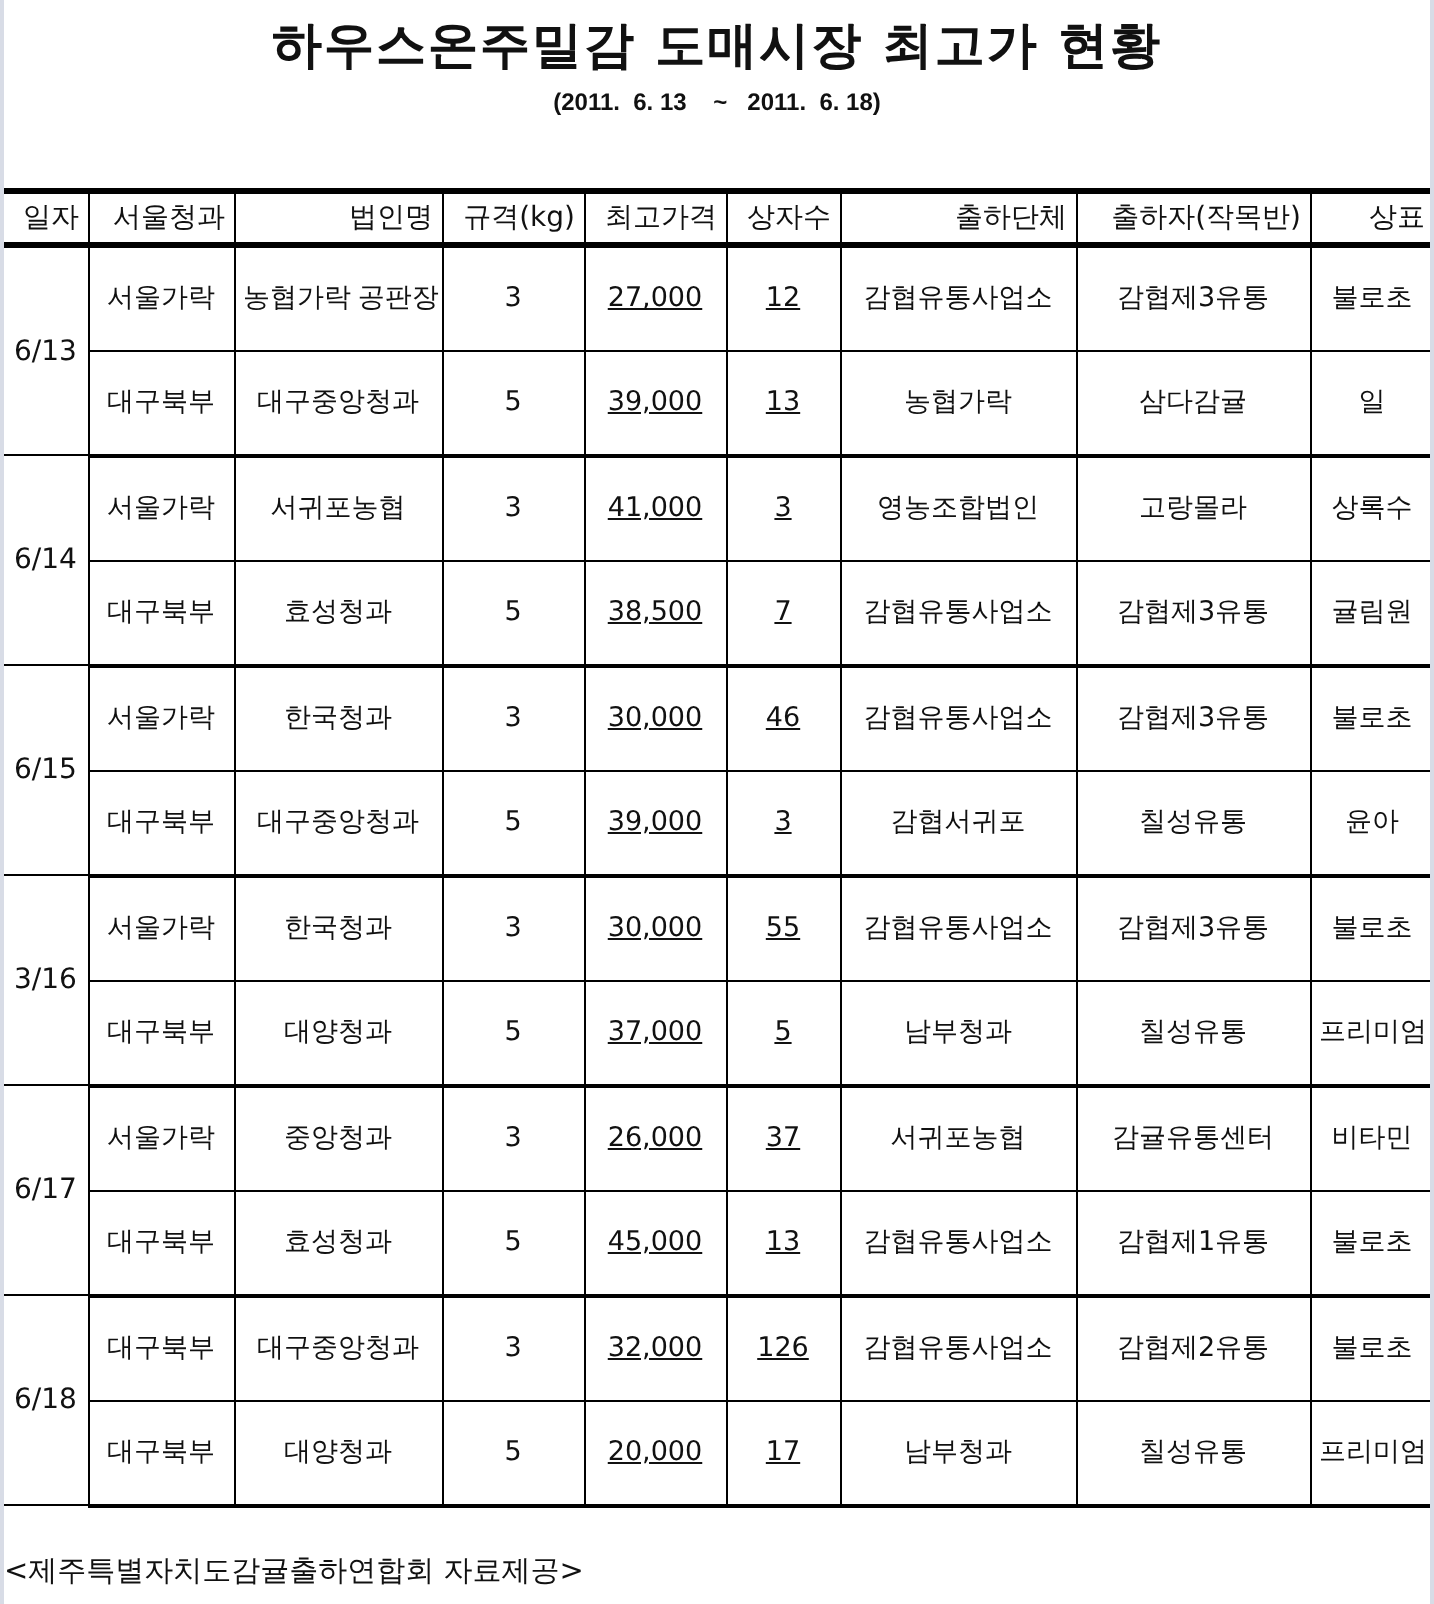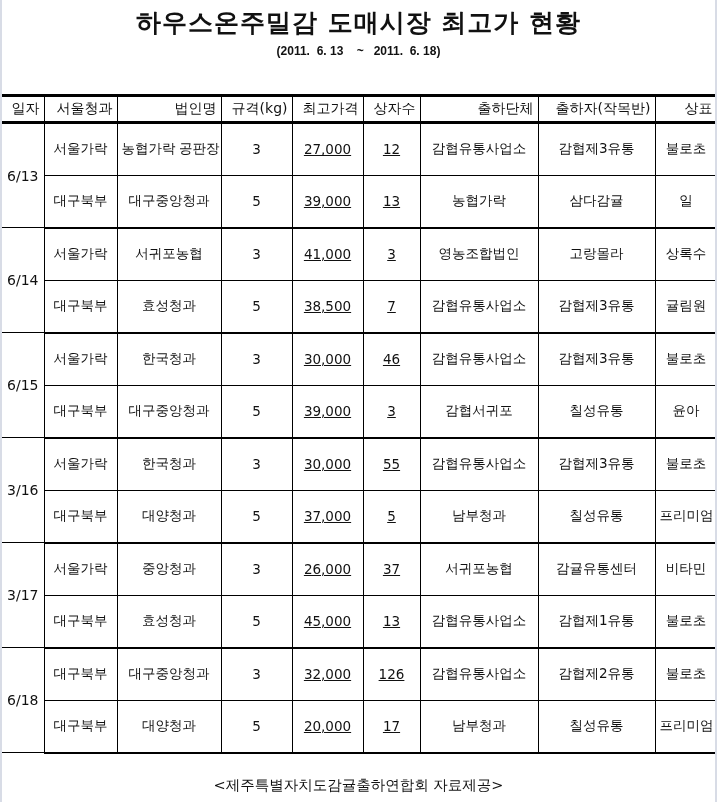--- a/index.html
+++ b/index.html
@@ -38,21 +38,21 @@
     }
     table.price-table tbody td { height: 52.5px; text-align: center; }
     table.price-table tbody tr:last-child td { border-bottom: 3px solid #000; }
     table.price-table tbody tr.day-last td { border-bottom: 2px solid #000; }
     td.num { text-align: center; padding-right: 6px; text-decoration: underline; }
     td.date { font-size: 14px; margin-left: 31px; }
     td.wrap { white-space: normal; line-height: 20px; font-family: Liberation Serif, serif; }
     th:first-child, td:first-child { border-left: none !important; }
     .source {
       position: absolute; left: 0; right: 0; top: 776px;
-      text-align: center; font-size: 14.5px;
+      font-size: 14.5px;
     }
   </style>
 </head>
 <body>
 
 <div class="title">하우스온주밀감 도매시장 최고가 현황</div>
 <div class="subtitle">(2011.  6. 13    ~   2011.  6. 18)</div>
 
 <table class="price-table">
   <colgroup>
@@ -158,21 +158,21 @@
         <td>대구북부</td>
         <td>대양청과</td>
         <td>5</td>
         <td class="num">37,000</td>
         <td class="num">5</td>
         <td>남부청과</td>
         <td>칠성유통</td>
         <td>프리미엄</td>
       </tr>
       <tr>
-        <td rowspan="2" class="date">3/17</td>
+        <td rowspan="2" class="date">6/17</td>
         <td>서울가락</td>
         <td>중앙청과</td>
         <td>3</td>
         <td class="num">26,000</td>
         <td class="num">37</td>
         <td>서귀포농협</td>
         <td>감귤유통센터</td>
         <td>비타민</td>
       </tr>
       <tr class="day-last">

